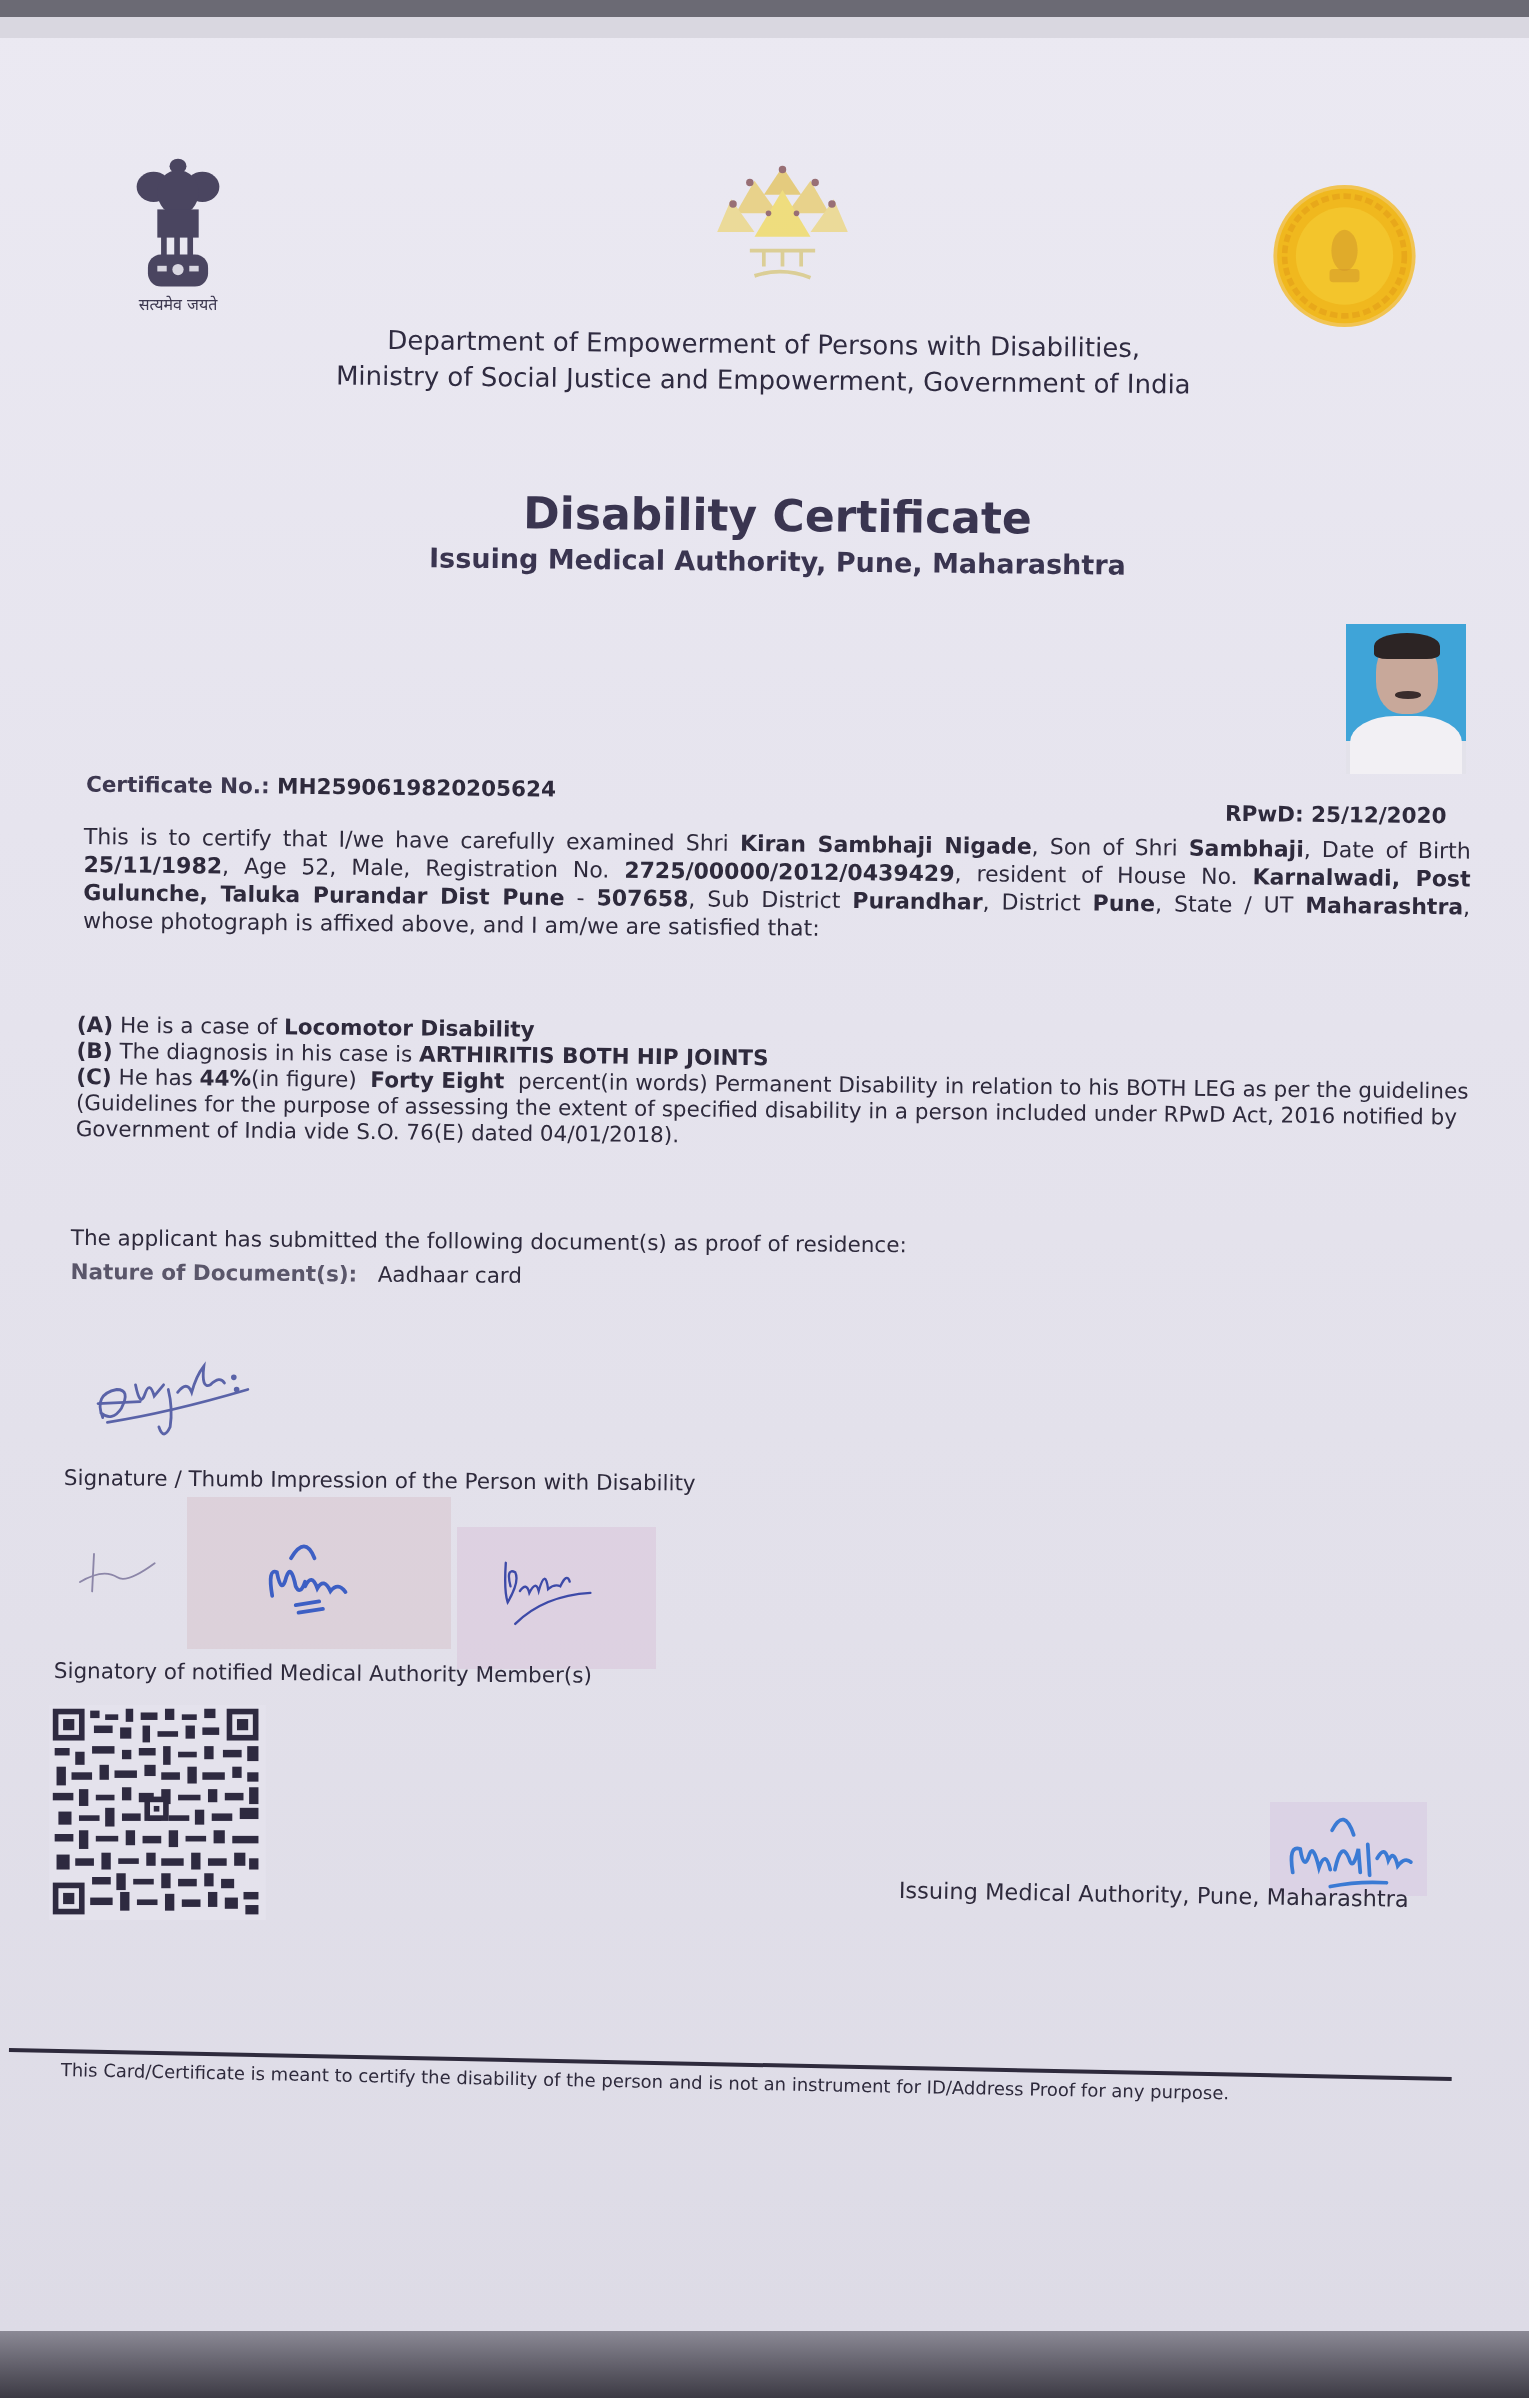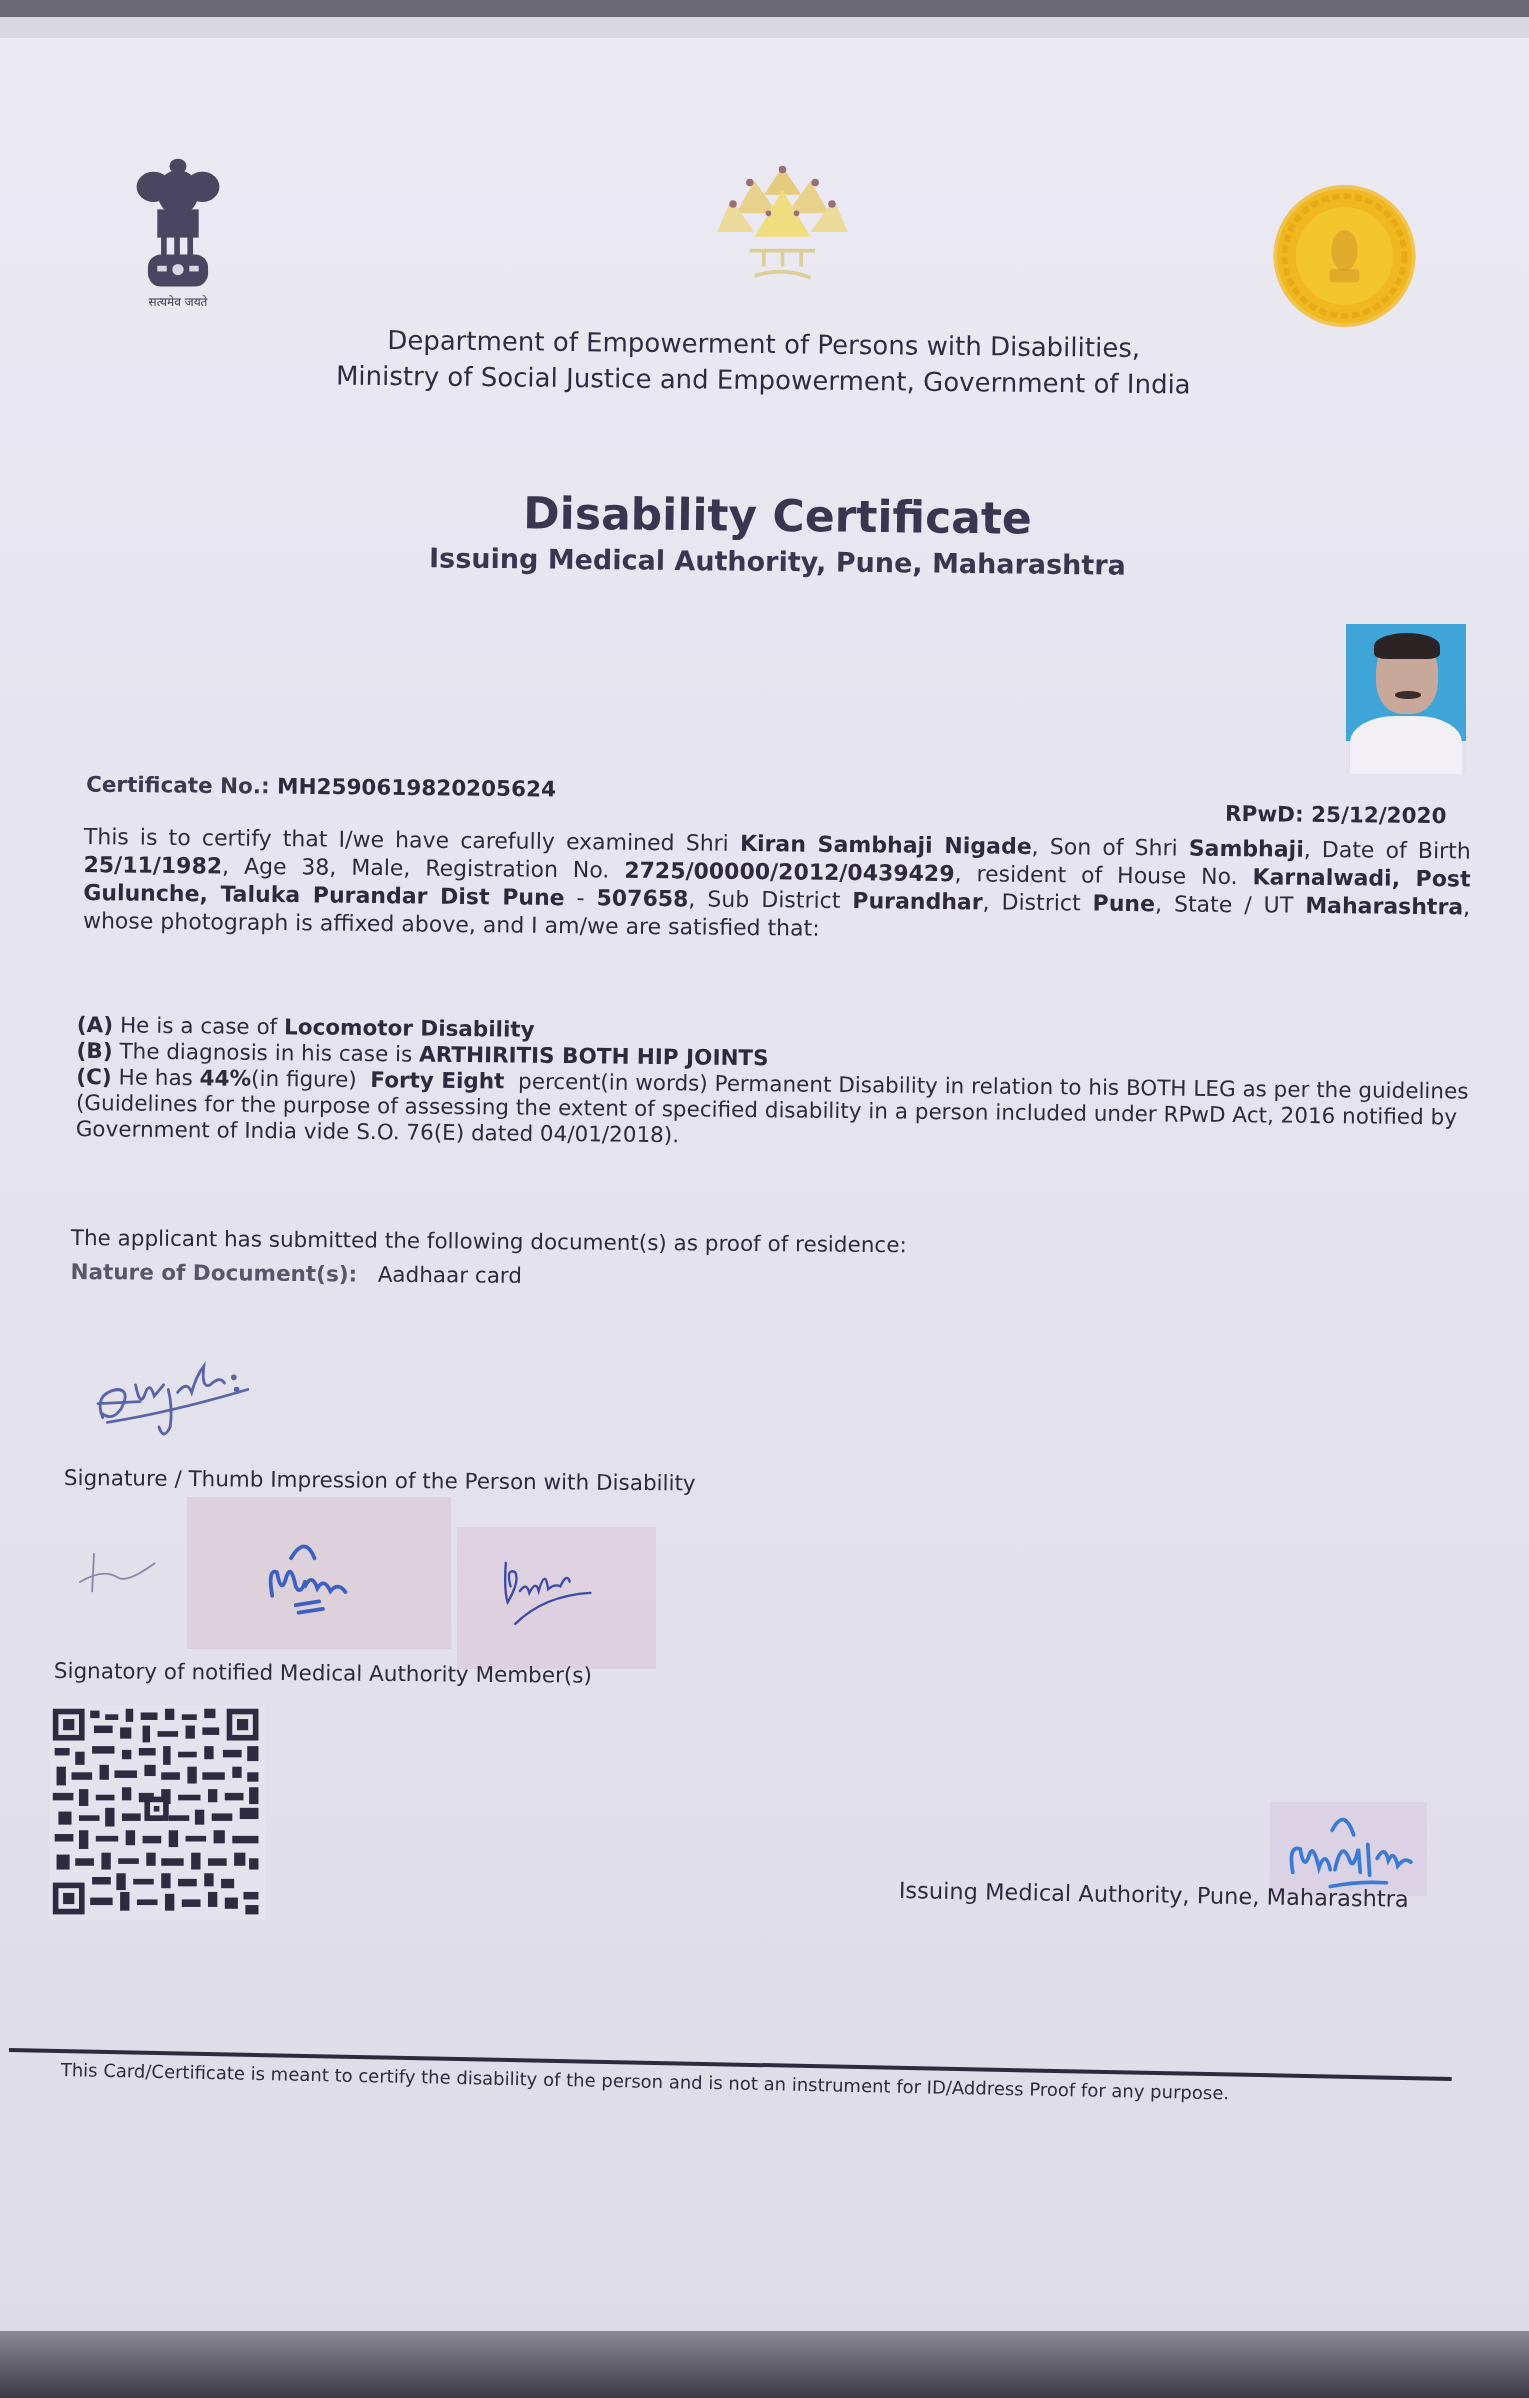--- a/index.html
+++ b/index.html
@@ -21,21 +21,21 @@
   .bottom-shadow {
     position: absolute; left: 0; top: 2331px; width: 1529px; height: 67px;
     background: linear-gradient(180deg, #8b8995 0%, #3c3a44 100%);
   }
   .abs { position: absolute; }
 
   
   .emblem-india { left: 131px; top: 136px; width: 94px; height: 159px; }
   .emblem-center { left: 712px; top: 145px; width: 141px; height: 126px; }
   .emblem-seal { left: 1265px; top: 164px; width: 159px; height: 150px; }
-  .emblem-caption { left: 131px; top: 276px; width: 94px; text-align: center; font-size: 12px; color: #3d3850; }
+  .emblem-caption { left: 131px; top: 276px; width: 94px; text-align: center; font-size: 16px; color: #3d3850; }
 
   .dept { left: 234px; top: 309px; width: 1059px; text-align: center; font-size: 26px; line-height: 36px; transform: rotate(0.6deg); color: #2f2b40; }
   .title { left: 281px; top: 473px; width: 993px; text-align: center; font-size: 44px; font-weight: bold; transform: rotate(0.6deg); color: #3a3550; }
   .subtitle { left: 281px; top: 529px; width: 993px; text-align: center; font-size: 27px; font-weight: bold; transform: rotate(0.6deg); color: #3a3550; }
 
   .photo { left: 1346px; top: 607px; width: 120px; height: 150px; overflow: hidden; background: #e3e2ea; }
   .photo .bg { position: absolute; left: 0; top: 0; width: 120px; height: 117px; background: #3fa4d8; }
   .photo .head { position: absolute; left: 30px; top: 13px; width: 62px; height: 77px; border-radius: 45% 45% 42% 42%; background: #c8a89a; }
   .photo .hair { position: absolute; left: 28px; top: 9.4px; width: 66px; height: 26px; border-radius: 50% 50% 20% 20%; background: #2c2424; }
   .photo .mustache { position: absolute; left: 49px; top: 67px; width: 26px; height: 7.5px; border-radius: 50%; background: #3a2c2c; }
@@ -164,21 +164,21 @@
   <div class="abs date">
     <span>RPwD:</span>
     <span>25/12/2020</span>
   </div>
 
   <div class="abs para">
     <span>This is to certify that I/we have carefully examined Shri</span>
     <b>Kiran Sambhaji Nigade</b><span>, Son of Shri</span>
     <b>Sambhaji</b><span>, Date of Birth</span>
     <b>25/11/1982</b><span>, Age</span>
-    <span>38</span><span>, Male, Registration No.</span>
+    <span>52</span><span>, Male, Registration No.</span>
     <b>2725/00000/2012/0439429</b><span>, resident of House No.</span>
     <b>Karnalwadi, Post Gulunche, Taluka Purandar Dist Pune</b><span> - </span><b>507658</b><span>, Sub District</span>
     <b>Purandhar</b><span>, District</span>
     <b>Pune</b><span>, State / UT</span>
     <b>Maharashtra</b><span>, whose photograph is affixed above, and I am/we are satisfied that:</span>
   </div>
 
   <div class="abs items">
     <div class="row">
       <b>(A)</b>

